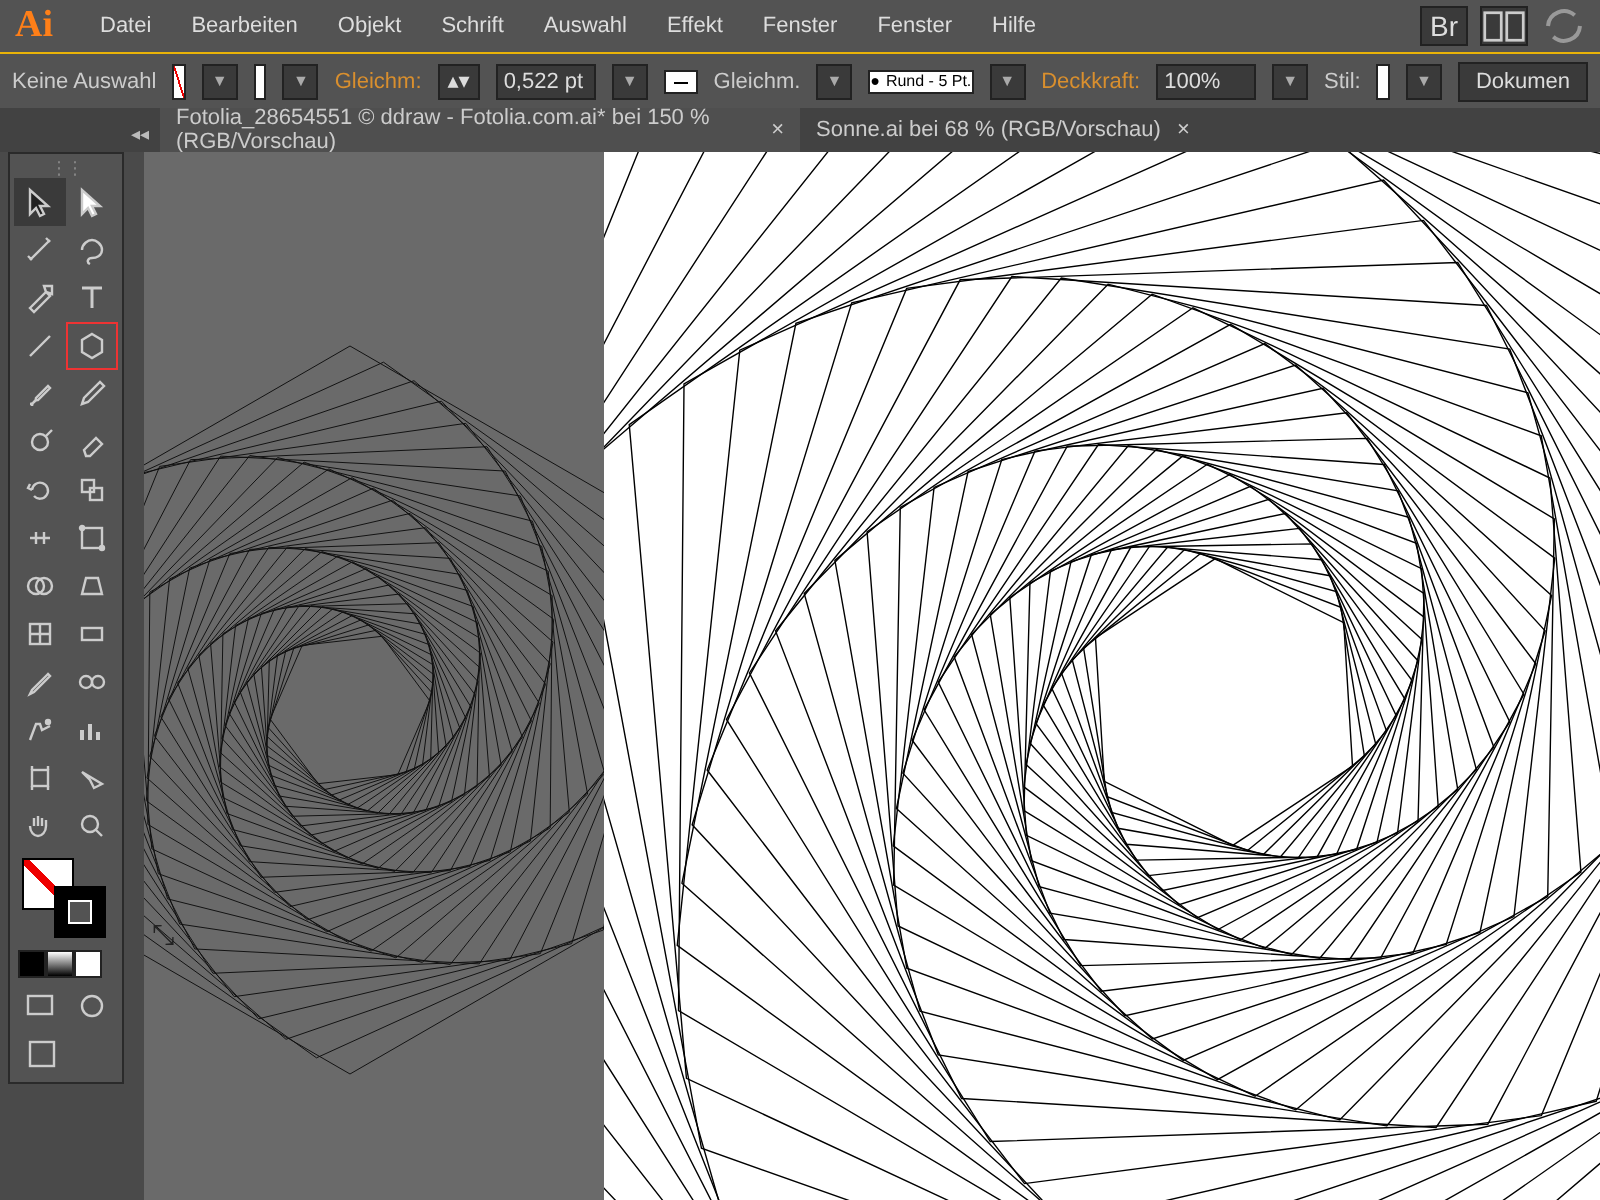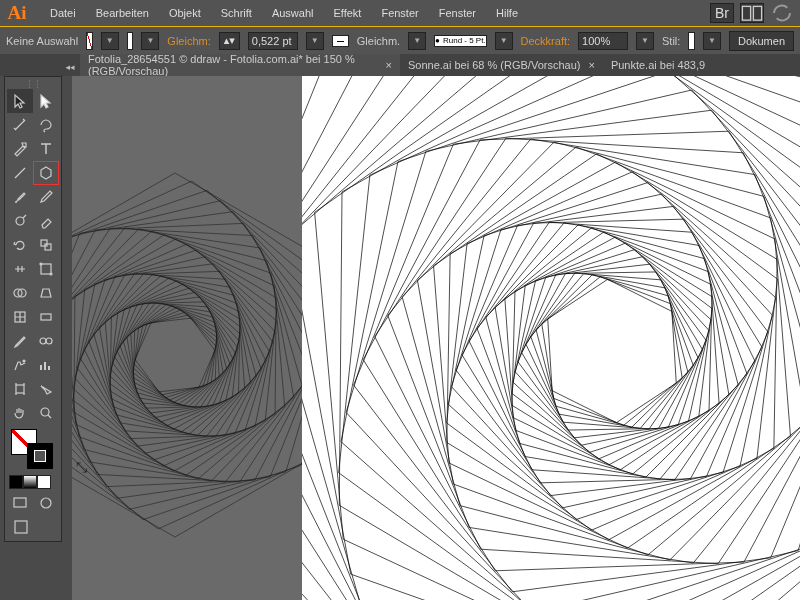--- a/index.html
+++ b/index.html
@@ -121,23 +121,20 @@
 
 <div class="tabbar">
   <div class="tab active">
     <span>Fotolia_28654551 © ddraw - Fotolia.com.ai* bei 150 % (RGB/Vorschau)</span>
     <span class="tab-close">×</span>
   </div>
   <div class="tab">
     <span>Sonne.ai bei 68 % (RGB/Vorschau)</span>
     <span class="tab-close">×</span>
   </div>
-  <div class="tab">
-    <span>Punkte.ai bei 483,9</span>
-  </div>
 </div>
 
 <div class="side-collapse">◂◂</div>
 
 <div class="canvas-area">
   <div class="off-art">
     <svg id="spiral2" viewBox="0 0 400 700">
         <polygon points="415.1666049839541,190.00000000000003 415.1666049839541,450 190.00000000000003,580 -35.16660498395407,450 -35.1666049839541,190.00000000000009 189.99999999999972,60" fill="none" stroke="#000000" stroke-width="0.7"></polygon>
         <polygon points="417.1263332107852,216.49256663300275 393.2032333817373,464.9434577454506 166.07690017095211,568.4508911124478 -37.12633321078519,423.50743336699725 -13.203233381737334,175.0565422545495 213.92309982904763,71.54910888755214" fill="none" stroke="#000000" stroke-width="0.7"></polygon>
         <polygon points="416.5613790108059,241.98866110159398 370.84049077465977,477.2022402905894 144.27911176385385,555.2135791889955 -36.561379010805894,398.01133889840605 9.15950922534023,162.79775970941068 235.72088823614592,84.78642081100452" fill="none" stroke="#000000" stroke-width="0.7"></polygon>

